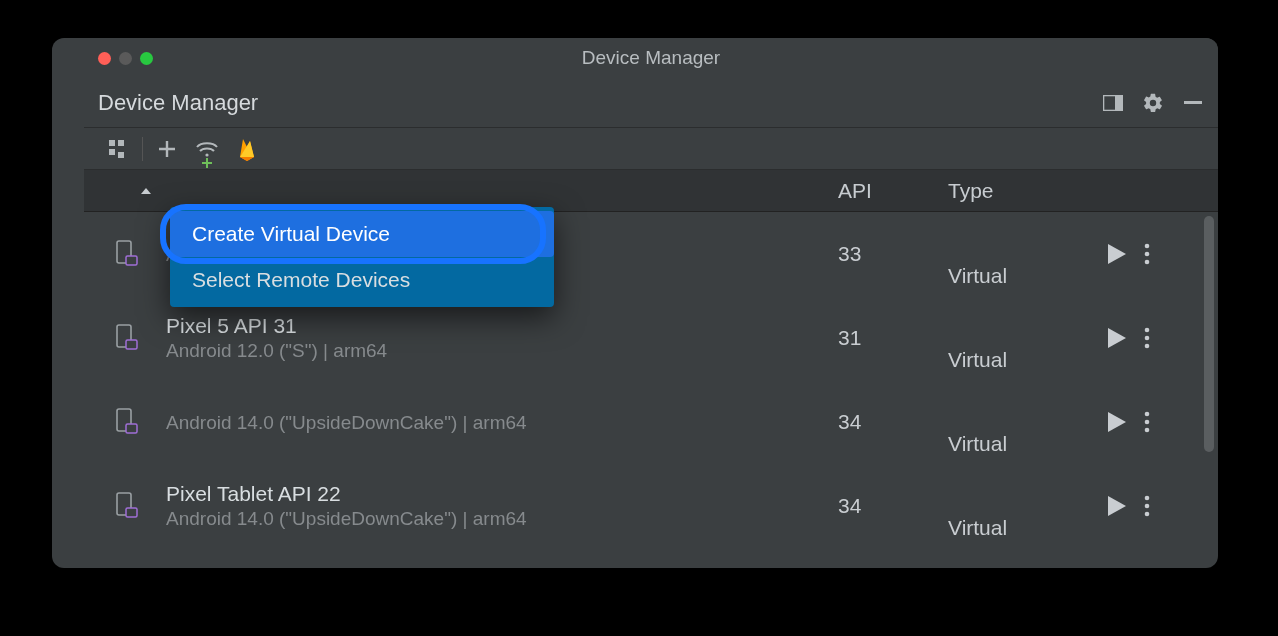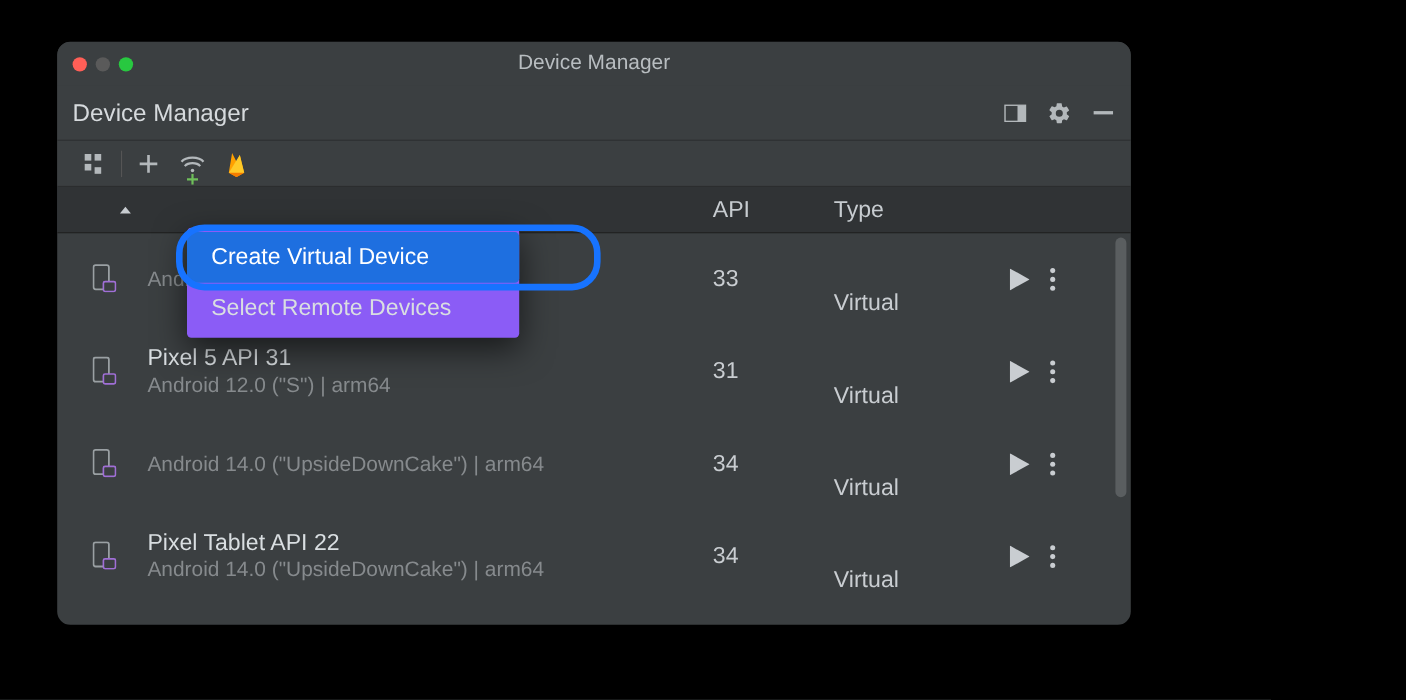--- a/index.html
+++ b/index.html
@@ -8,28 +8,29 @@
     font-family: -apple-system, "Helvetica Neue", Arial, sans-serif;
     width: 1278px;
     height: 636px;
     overflow: hidden;
     position: relative;
   }
   .window {
     position: absolute;
     left: 52px;
     top: 38px;
-    width: 976px;
+    width: 1166px;
     height: 530px;
     background: #3b3f41;
     border-radius: 12px;
     box-shadow: 0 22px 55px rgba(0,0,0,0.6);
     overflow: hidden;
     display: flex;
     flex-direction: column;
+    padding-left: 32px;
   }
   
   .titlebar {
     height: 40px;
     background: #3b3f41;
     display: flex;
     align-items: center;
     position: relative;
     flex-shrink: 0;
   }
@@ -148,22 +149,22 @@
     width: 10px;
     height: 236px;
     background: #5a5e60;
     border-radius: 5px;
   }
   
   .dropdown {
     position: absolute;
     left: 118px;
     top: 166px;
-    width: 302px;
-    background: #8b5cf6;
+    width: 384px;
+    background: #0369a1;
     border-radius: 4px;
     box-shadow: 0 10px 30px rgba(0,0,0,0.6);
     z-index: 50;
     overflow: visible;
     padding: 4px 0;
   }
   .dd-item {
     height: 46px;
     display: flex;
     align-items: center;

